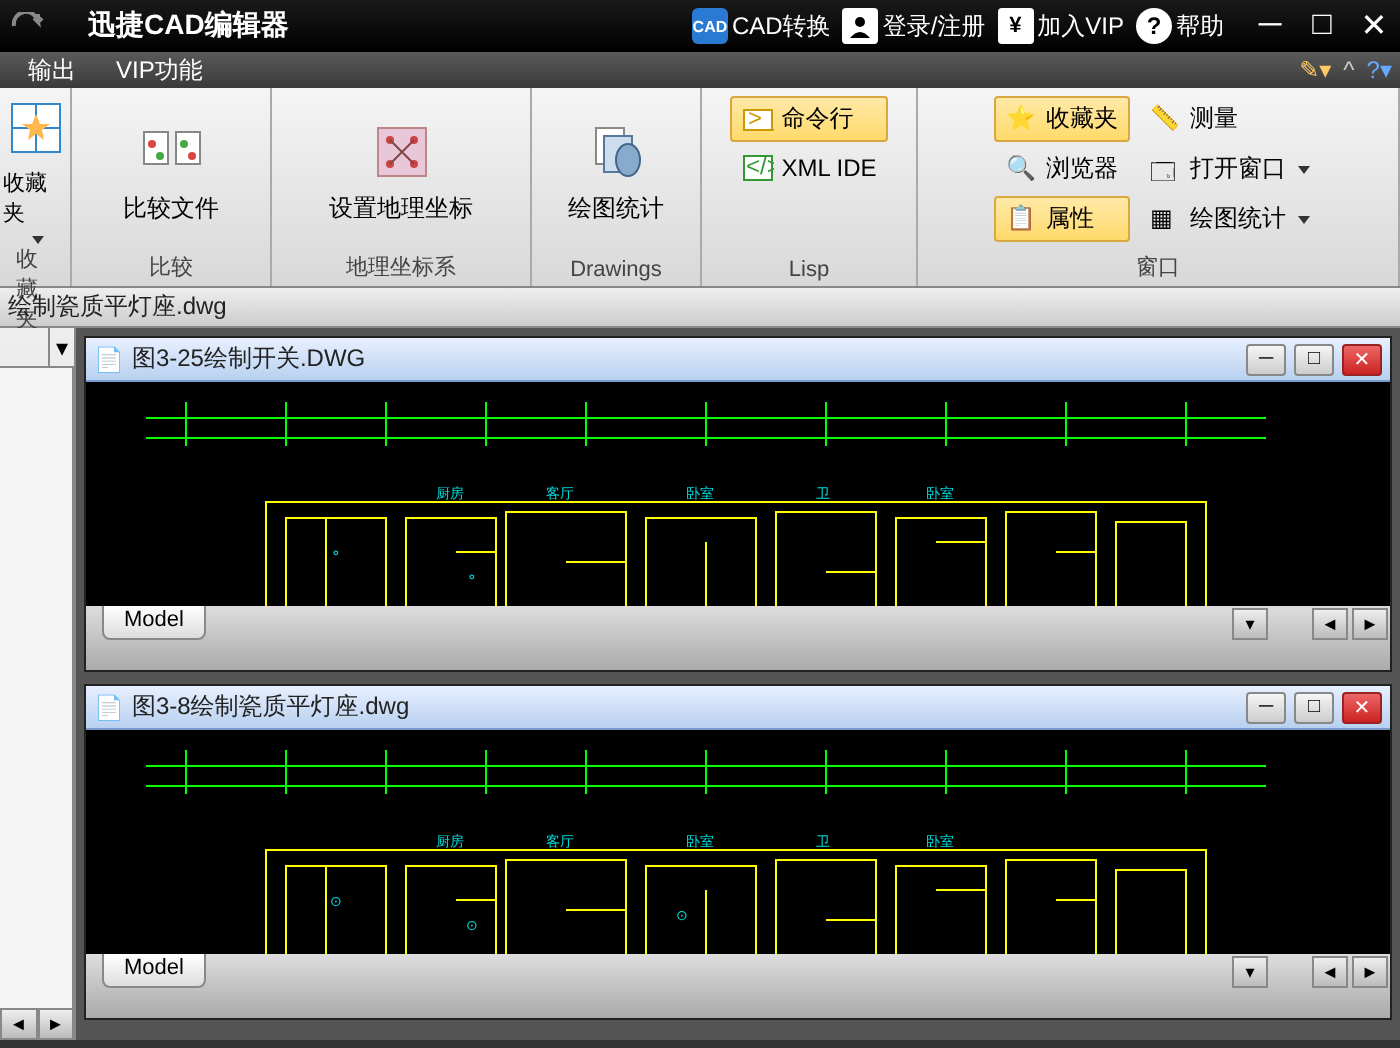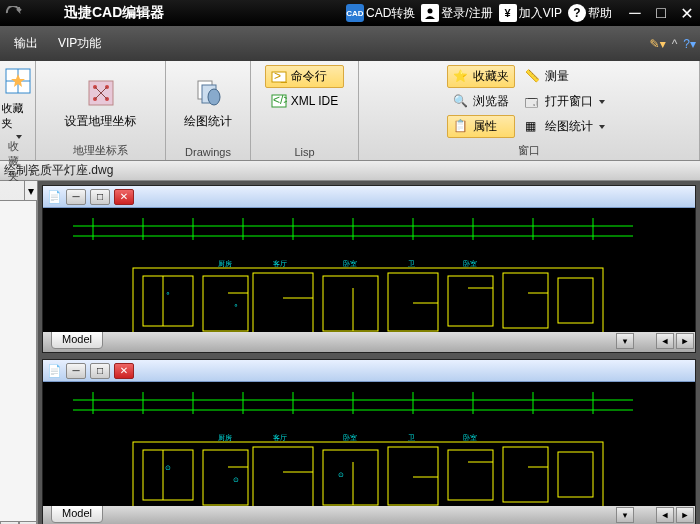--- a/index.html
+++ b/index.html
@@ -1,25 +1,25 @@
 <!DOCTYPE html>
 <html><head>
 <meta charset="utf-8">
 <style>
 *{margin:0;padding:0;box-sizing:border-box;font-family:"Microsoft YaHei",Arial,sans-serif;font-size:12px;}
 body{background:#333;width:700px;height:524px;overflow:hidden;position:relative;}
 .titlebar{height:26px;background:linear-gradient(#1a1a1a,#000);display:flex;align-items:center;color:#fff;padding:0 4px;}
 .titlebar .redo{width:20px;height:20px;display:flex;align-items:center;justify-content:center;}
-.titlebar .title{margin-left:40px;font-size:14px;font-weight:bold;}
+.titlebar .title{margin-left:20px;font-size:14px;font-weight:bold;}
 .titlebar .right{margin-left:auto;display:flex;align-items:center;gap:6px;}
 .titlebar .tbtn{display:flex;align-items:center;gap:2px;color:#fff;font-size:13px;cursor:pointer;}
 .titlebar .icon-box{width:18px;height:18px;display:flex;align-items:center;justify-content:center;border-radius:2px;}
 .titlebar .sys{display:flex;gap:8px;margin-left:8px;}
 .titlebar .sys div{width:18px;height:18px;display:flex;align-items:center;justify-content:center;color:#fff;font-size:16px;cursor:pointer;}
-.tabbar{height:35px;background:linear-gradient(#5a5a5a,#3a3a3a);display:flex;align-items:center;color:#fff;padding:0 4px;}
+.tabbar{height:18px;background:linear-gradient(#5a5a5a,#3a3a3a);display:flex;align-items:center;color:#fff;padding:0 4px;}
 .tabbar .tab{padding:2px 10px;cursor:pointer;}
 .tabbar .tright{margin-left:auto;display:flex;gap:6px;align-items:center;}
 .ribbon{height:100px;background:linear-gradient(#f5f5f5,#d8d8d8);display:flex;border-bottom:1px solid #888;}
 .ribbon .group{border-right:1px solid #aaa;display:flex;flex-direction:column;align-items:center;justify-content:space-between;padding:4px 8px 2px;}
 .ribbon .group .big{display:flex;flex-direction:column;align-items:center;gap:4px;cursor:pointer;height:76px;justify-content:center;}
 .ribbon .group .big .bicon{width:32px;height:32px;}
 .ribbon .group .glabel{font-size:11px;color:#444;margin-top:auto;}
 .ribbon .cols{display:flex;gap:4px;align-items:flex-start;}
 .ribbon .col{display:flex;flex-direction:column;gap:2px;}
 .ribbon .rbtn{display:flex;align-items:center;gap:4px;padding:2px 5px;border:1px solid transparent;border-radius:2px;cursor:pointer;white-space:nowrap;}
@@ -31,21 +31,21 @@
 .leftpanel .scroll{flex:1;background:#f5f5f5;border-right:1px solid #888;}
 .leftpanel .arrows{display:flex;}
 .leftpanel .arrows div{flex:1;height:16px;background:linear-gradient(#eee,#bbb);border:1px solid #888;display:flex;align-items:center;justify-content:center;font-size:9px;cursor:pointer;}
 .docs{flex:1;padding:4px;display:flex;flex-direction:column;gap:6px;overflow:hidden;}
 .doc{border:1px solid #222;background:#333;display:flex;flex-direction:column;}
 .doc .dtitle{height:22px;background:linear-gradient(#e8f0ff,#b8d0f0);display:flex;align-items:center;padding:0 4px;gap:4px;border-bottom:1px solid #7a9ac9;}
 .doc .dtitle .dname{flex:1;font-size:12px;color:#222;}
 .doc .dtitle .wbtn{width:20px;height:16px;background:linear-gradient(#f5f5f5,#ccc);border:1px solid #888;border-radius:2px;display:flex;align-items:center;justify-content:center;font-size:10px;cursor:pointer;}
 .doc .dtitle .wbtn.close{background:linear-gradient(#e66,#c22);color:#fff;border-color:#922;}
 .doc .canvas{flex:1;background:#000;position:relative;overflow:hidden;}
-.doc .dbottom{height:20px;display:flex;background:linear-gradient(#ddd,#aaa);justify-content:center;}
+.doc .dbottom{height:32px;display:flex;background:linear-gradient(#ddd,#aaa);justify-content:center;}
 .doc .dbottom .modeltab{background:linear-gradient(#fff,#ddd);border:1px solid #888;padding:1px 10px;font-size:11px;border-radius:0 0 4px 4px;margin-left:8px;margin-top:-1px;height:18px;}
 .doc .dbottom .spacer{flex:1;}
 .doc .dbottom .sbtn{width:18px;height:16px;background:linear-gradient(#eee,#bbb);border:1px solid #888;display:flex;align-items:center;justify-content:center;font-size:9px;margin:1px;cursor:pointer;}
 .cadfloor{position:absolute;left:30px;top:10px;}
 .dim{stroke:#0f0;stroke-width:1;}
 .wall{stroke:#ff0;stroke-width:1;fill:none;}
 .tag{fill:#0dd;font-size:7px;}
 .dd{width:0;height:0;border-left:3px solid transparent;border-right:3px solid transparent;border-top:4px solid #333;display:inline-block;margin-left:2px;}
 </style>
 </head>
@@ -104,20 +104,34 @@
       <svg class="bicon" viewBox="0 0 32 32">
           <rect x="4" y="4" width="24" height="24" fill="#fff" stroke="#3388cc"></rect>
           <line x1="4" y1="16" x2="28" y2="16" stroke="#3388cc"></line>
           <line x1="16" y1="4" x2="16" y2="28" stroke="#3388cc"></line>
           <polygon points="16,9 18,14 23,14 19,17 20,22 16,19 12,22 13,17 9,14 14,14" fill="#ffb84d"></polygon>
         </svg>
       <span style="font-size:11px;">收藏夹</span>
         <span class="dd"></span>
     </div>
     <div class="glabel">收藏夹</div>
+  </div>
+  <div class="group" style="width:100px;">
+    <div class="big">
+      <svg class="bicon" viewBox="0 0 32 32">
+          <rect x="2" y="6" width="12" height="16" fill="#fff" stroke="#888"></rect>
+          <rect x="18" y="6" width="12" height="16" fill="#fff" stroke="#888"></rect>
+          <circle cx="6" cy="12" r="2" fill="#d44"></circle>
+          <circle cx="10" cy="18" r="2" fill="#4a4"></circle>
+          <circle cx="22" cy="12" r="2" fill="#4a4"></circle>
+          <circle cx="26" cy="18" r="2" fill="#d44"></circle>
+        </svg>
+      <span>比较文件</span>
+    </div>
+    <div class="glabel">比较</div>
   </div>
   <div class="group" style="width:130px;">
     <div class="big">
       <svg class="bicon" viewBox="0 0 32 32">
           <rect x="4" y="4" width="24" height="24" fill="#e8c8d8" stroke="#b88"></rect>
           <circle cx="10" cy="10" r="2" fill="#c44"></circle>
           <circle cx="22" cy="10" r="2" fill="#c44"></circle>
           <circle cx="10" cy="22" r="2" fill="#c44"></circle>
           <circle cx="22" cy="22" r="2" fill="#c44"></circle>
           <path d="M10 10 L22 22 M22 10 L10 22" stroke="#844" stroke-width="1"></path>
@@ -207,20 +221,21 @@
     <div class="arrows">
         <div>◄</div>
         <div>►</div>
       </div>
   </div>
   <div class="docs">
 
     <div class="doc" style="height:168px;">
       <div class="dtitle">
         <span>📄</span>
+        <span class="dname">图3-25绘制开关.DWG</span>
         <div class="wbtn">─</div>
         <div class="wbtn">□</div>
         <div class="wbtn close">✕</div>
       </div>
       <div class="canvas">
         <svg width="620" height="130" class="cadfloor">
           <g class="dim">
               <line x1="0" y1="8" x2="560" y2="8"></line>
               <line x1="0" y1="18" x2="560" y2="18"></line>
           <line x1="20" y1="0" x2="20" y2="22"></line>
@@ -267,20 +282,21 @@
         <div class="sbtn">▾</div>
         <div style="width:20px;"></div>
         <div class="sbtn">◄</div>
         <div class="sbtn">►</div>
       </div>
     </div>
 
     <div class="doc" style="height:168px;">
       <div class="dtitle">
         <span>📄</span>
+        <span class="dname">图3-8绘制瓷质平灯座.dwg</span>
         <div class="wbtn">─</div>
         <div class="wbtn">□</div>
         <div class="wbtn close">✕</div>
       </div>
       <div class="canvas">
         <svg width="620" height="130" class="cadfloor">
           <g class="dim">
               <line x1="0" y1="8" x2="560" y2="8"></line>
               <line x1="0" y1="18" x2="560" y2="18"></line>
           <line x1="20" y1="0" x2="20" y2="22"></line>

